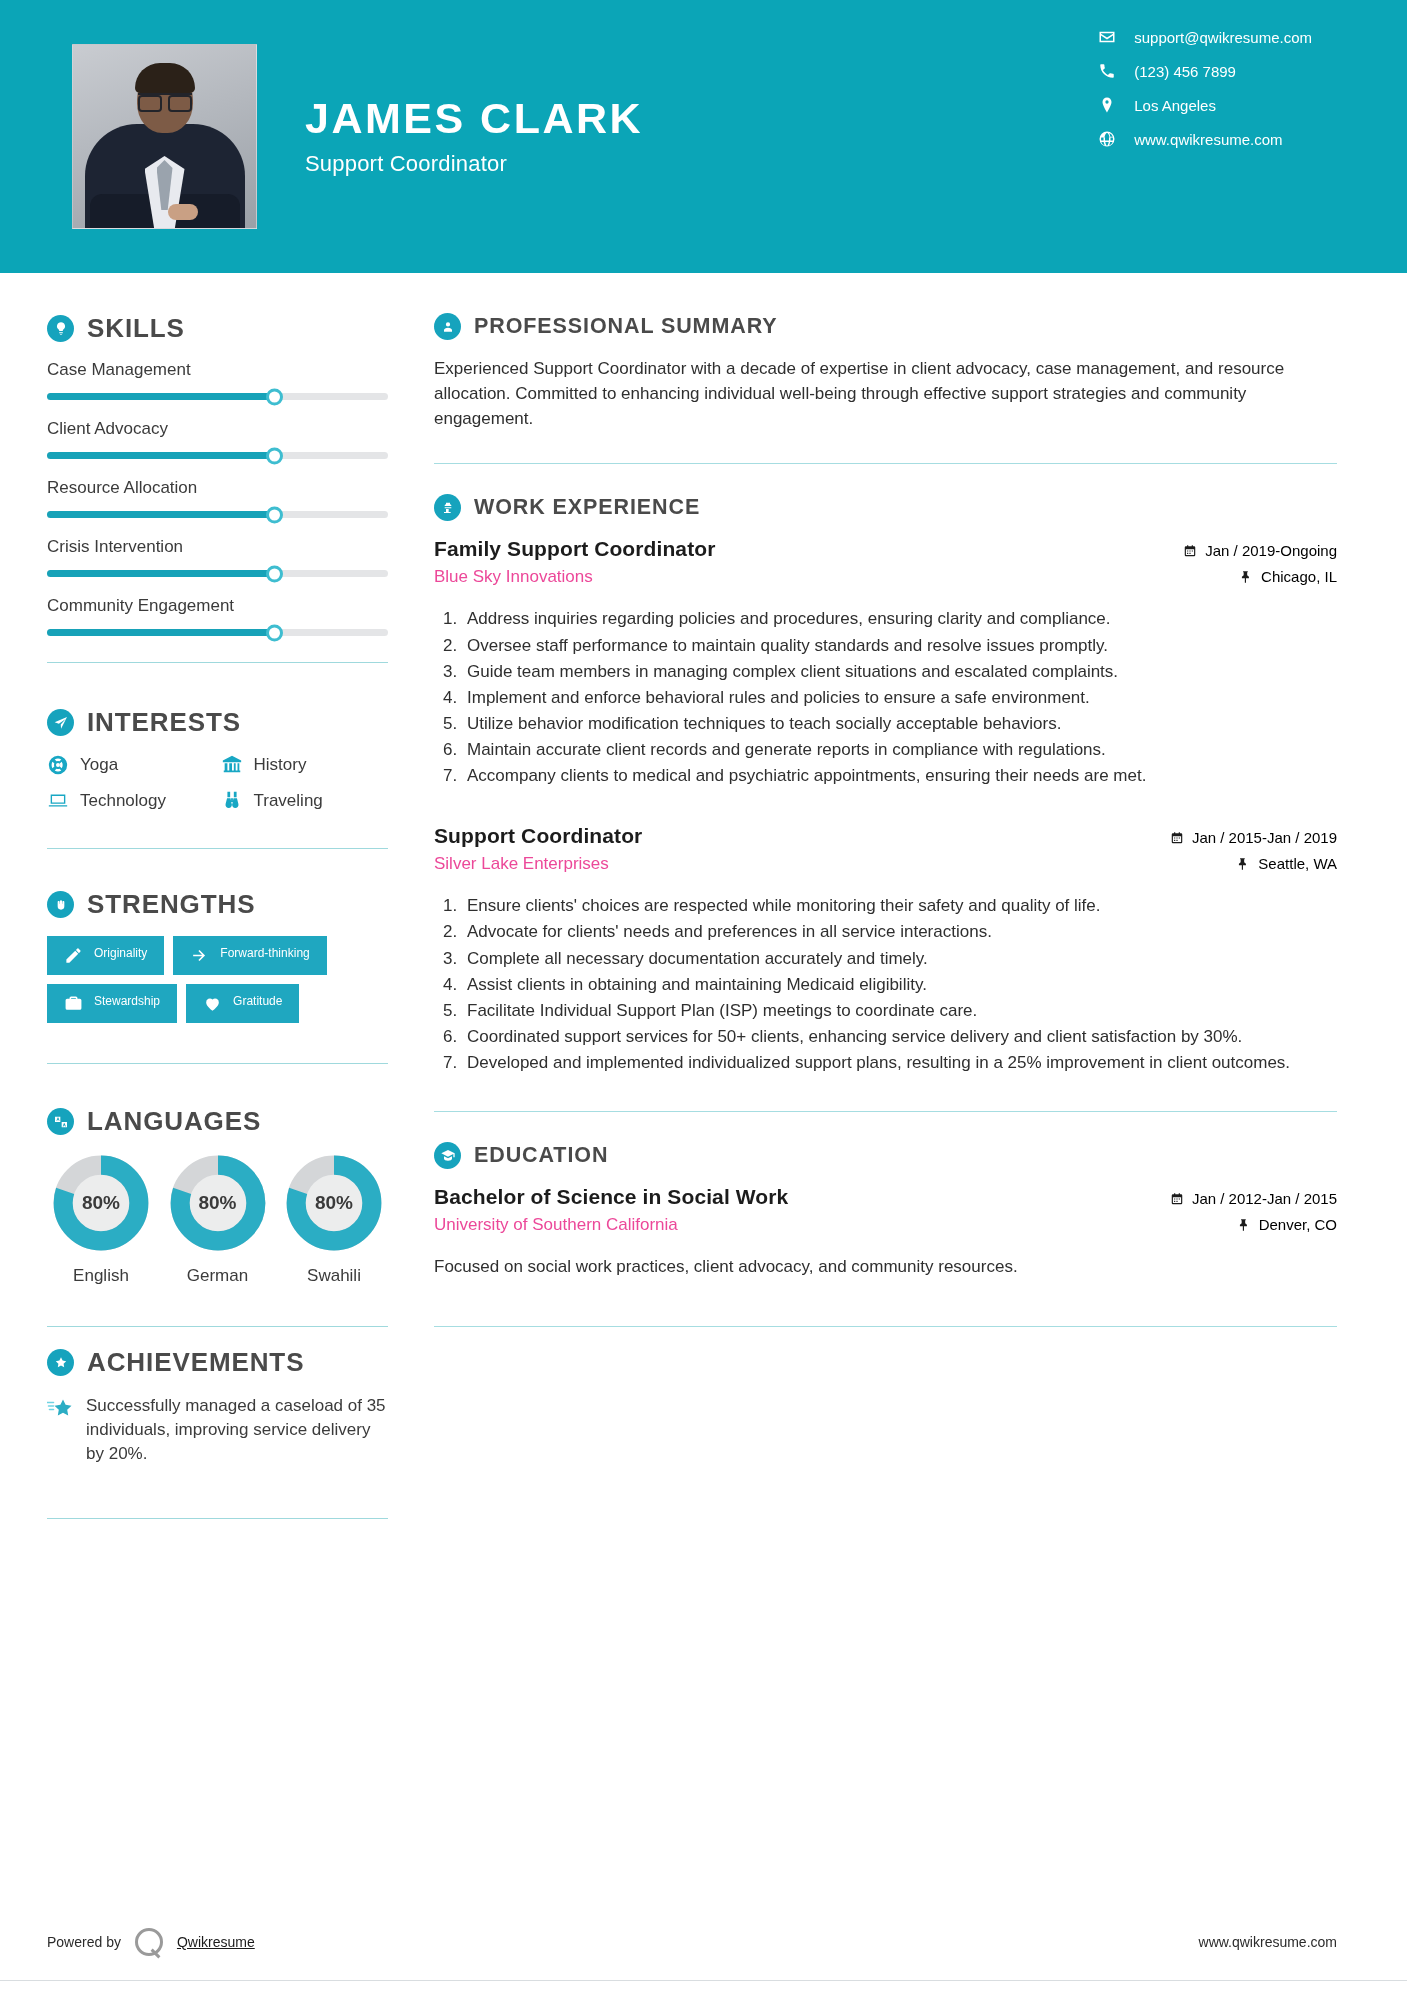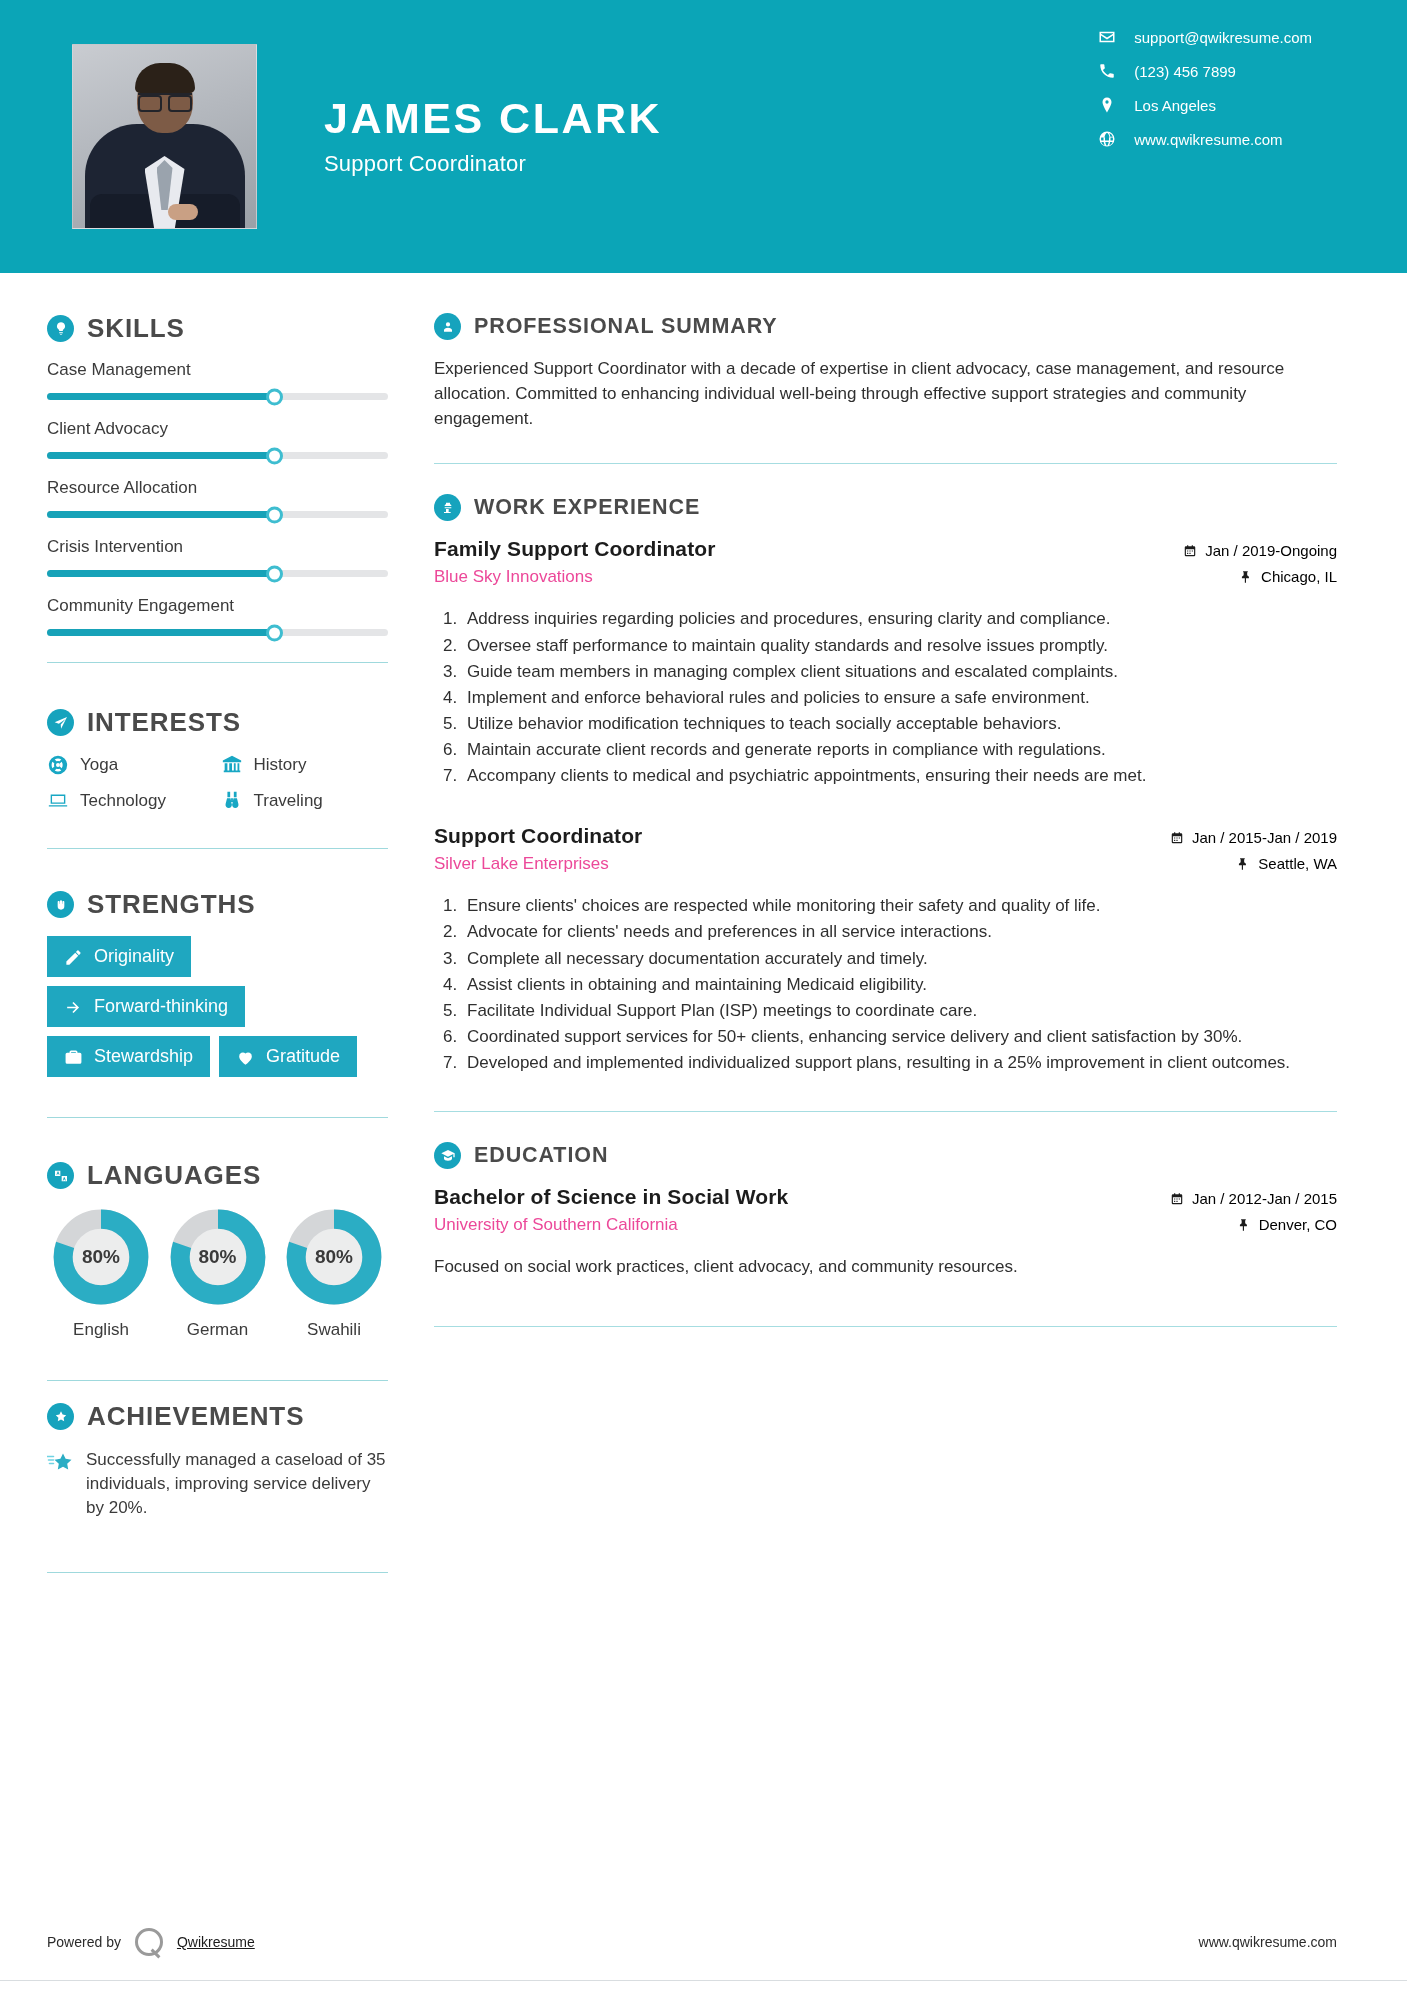--- a/index.html
+++ b/index.html
@@ -73,21 +73,21 @@
   }
   .photo .arms {
     position: absolute; left: 50%; bottom: 0; transform: translateX(-50%);
     width: 150px; height: 34px; background: #161c29; border-radius: 12px 12px 0 0;
   }
   .photo .hand {
     position: absolute; bottom: 8px; left: 52%; width: 30px; height: 16px;
     background: #c9a084; border-radius: 8px;
   }
 
-  .name-block { margin-left: 67px; }
+  .name-block { margin-left: 48px; }
   .name {
     color: #ffffff;
     font-size: 43px;
     font-weight: 700;
     letter-spacing: 2.5px;
     line-height: 1.05;
   }
   .role {
     color: #ffffff;
     font-size: 22px;
@@ -201,25 +201,25 @@
   .int-ico svg { width: 100%; height: 100%; fill: #18a7c4; }
 
   
   .str-grid {
     display: flex;
     flex-wrap: wrap;
     gap: 9px;
   }
   .str-tag {
     display: inline-flex;
-    align-items: flex-end;
+    align-items: flex-start;
     gap: 11px;
     background: #1fa7c0;
     color: #ffffff;
-    font-size: 18px;
+    font-size: 12px;
     padding: 10px 17px;
     white-space: nowrap;
   }
   .str-ico { width: 19px; height: 19px; flex: 0 0 19px; }
   .str-ico svg { width: 100%; height: 100%; fill: #ffffff; }
 
   
   .lang-row {
     display: flex;
     justify-content: space-between;

